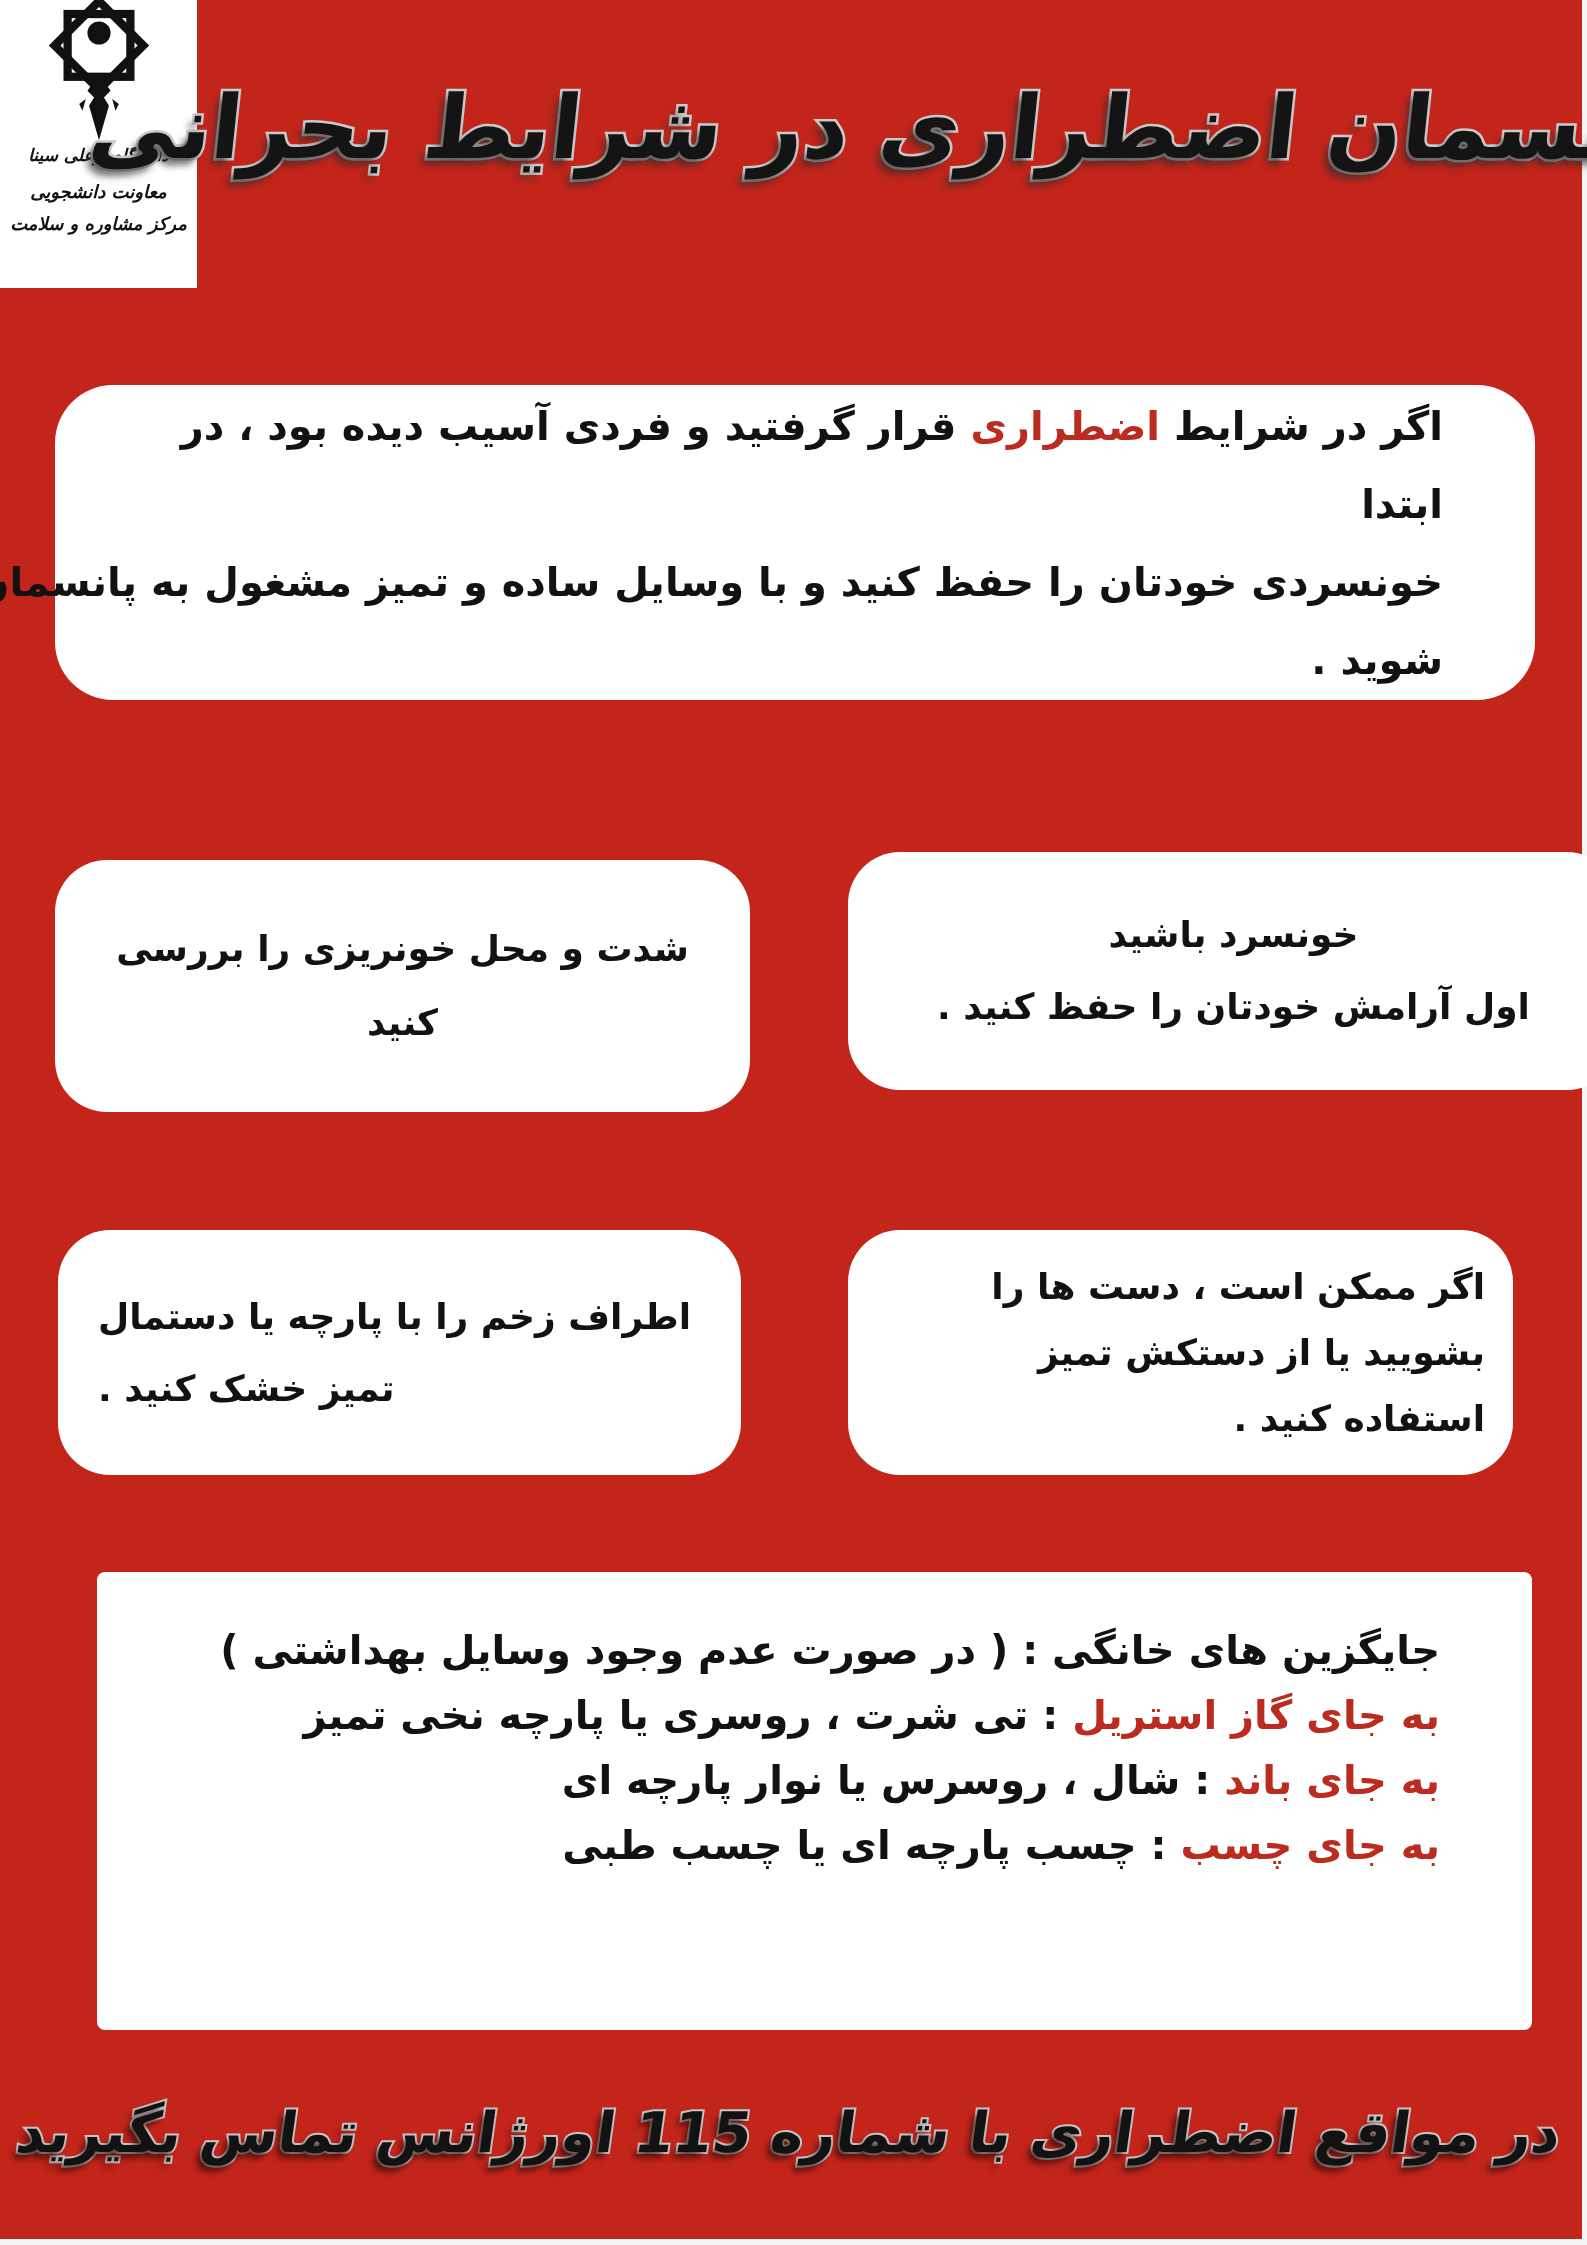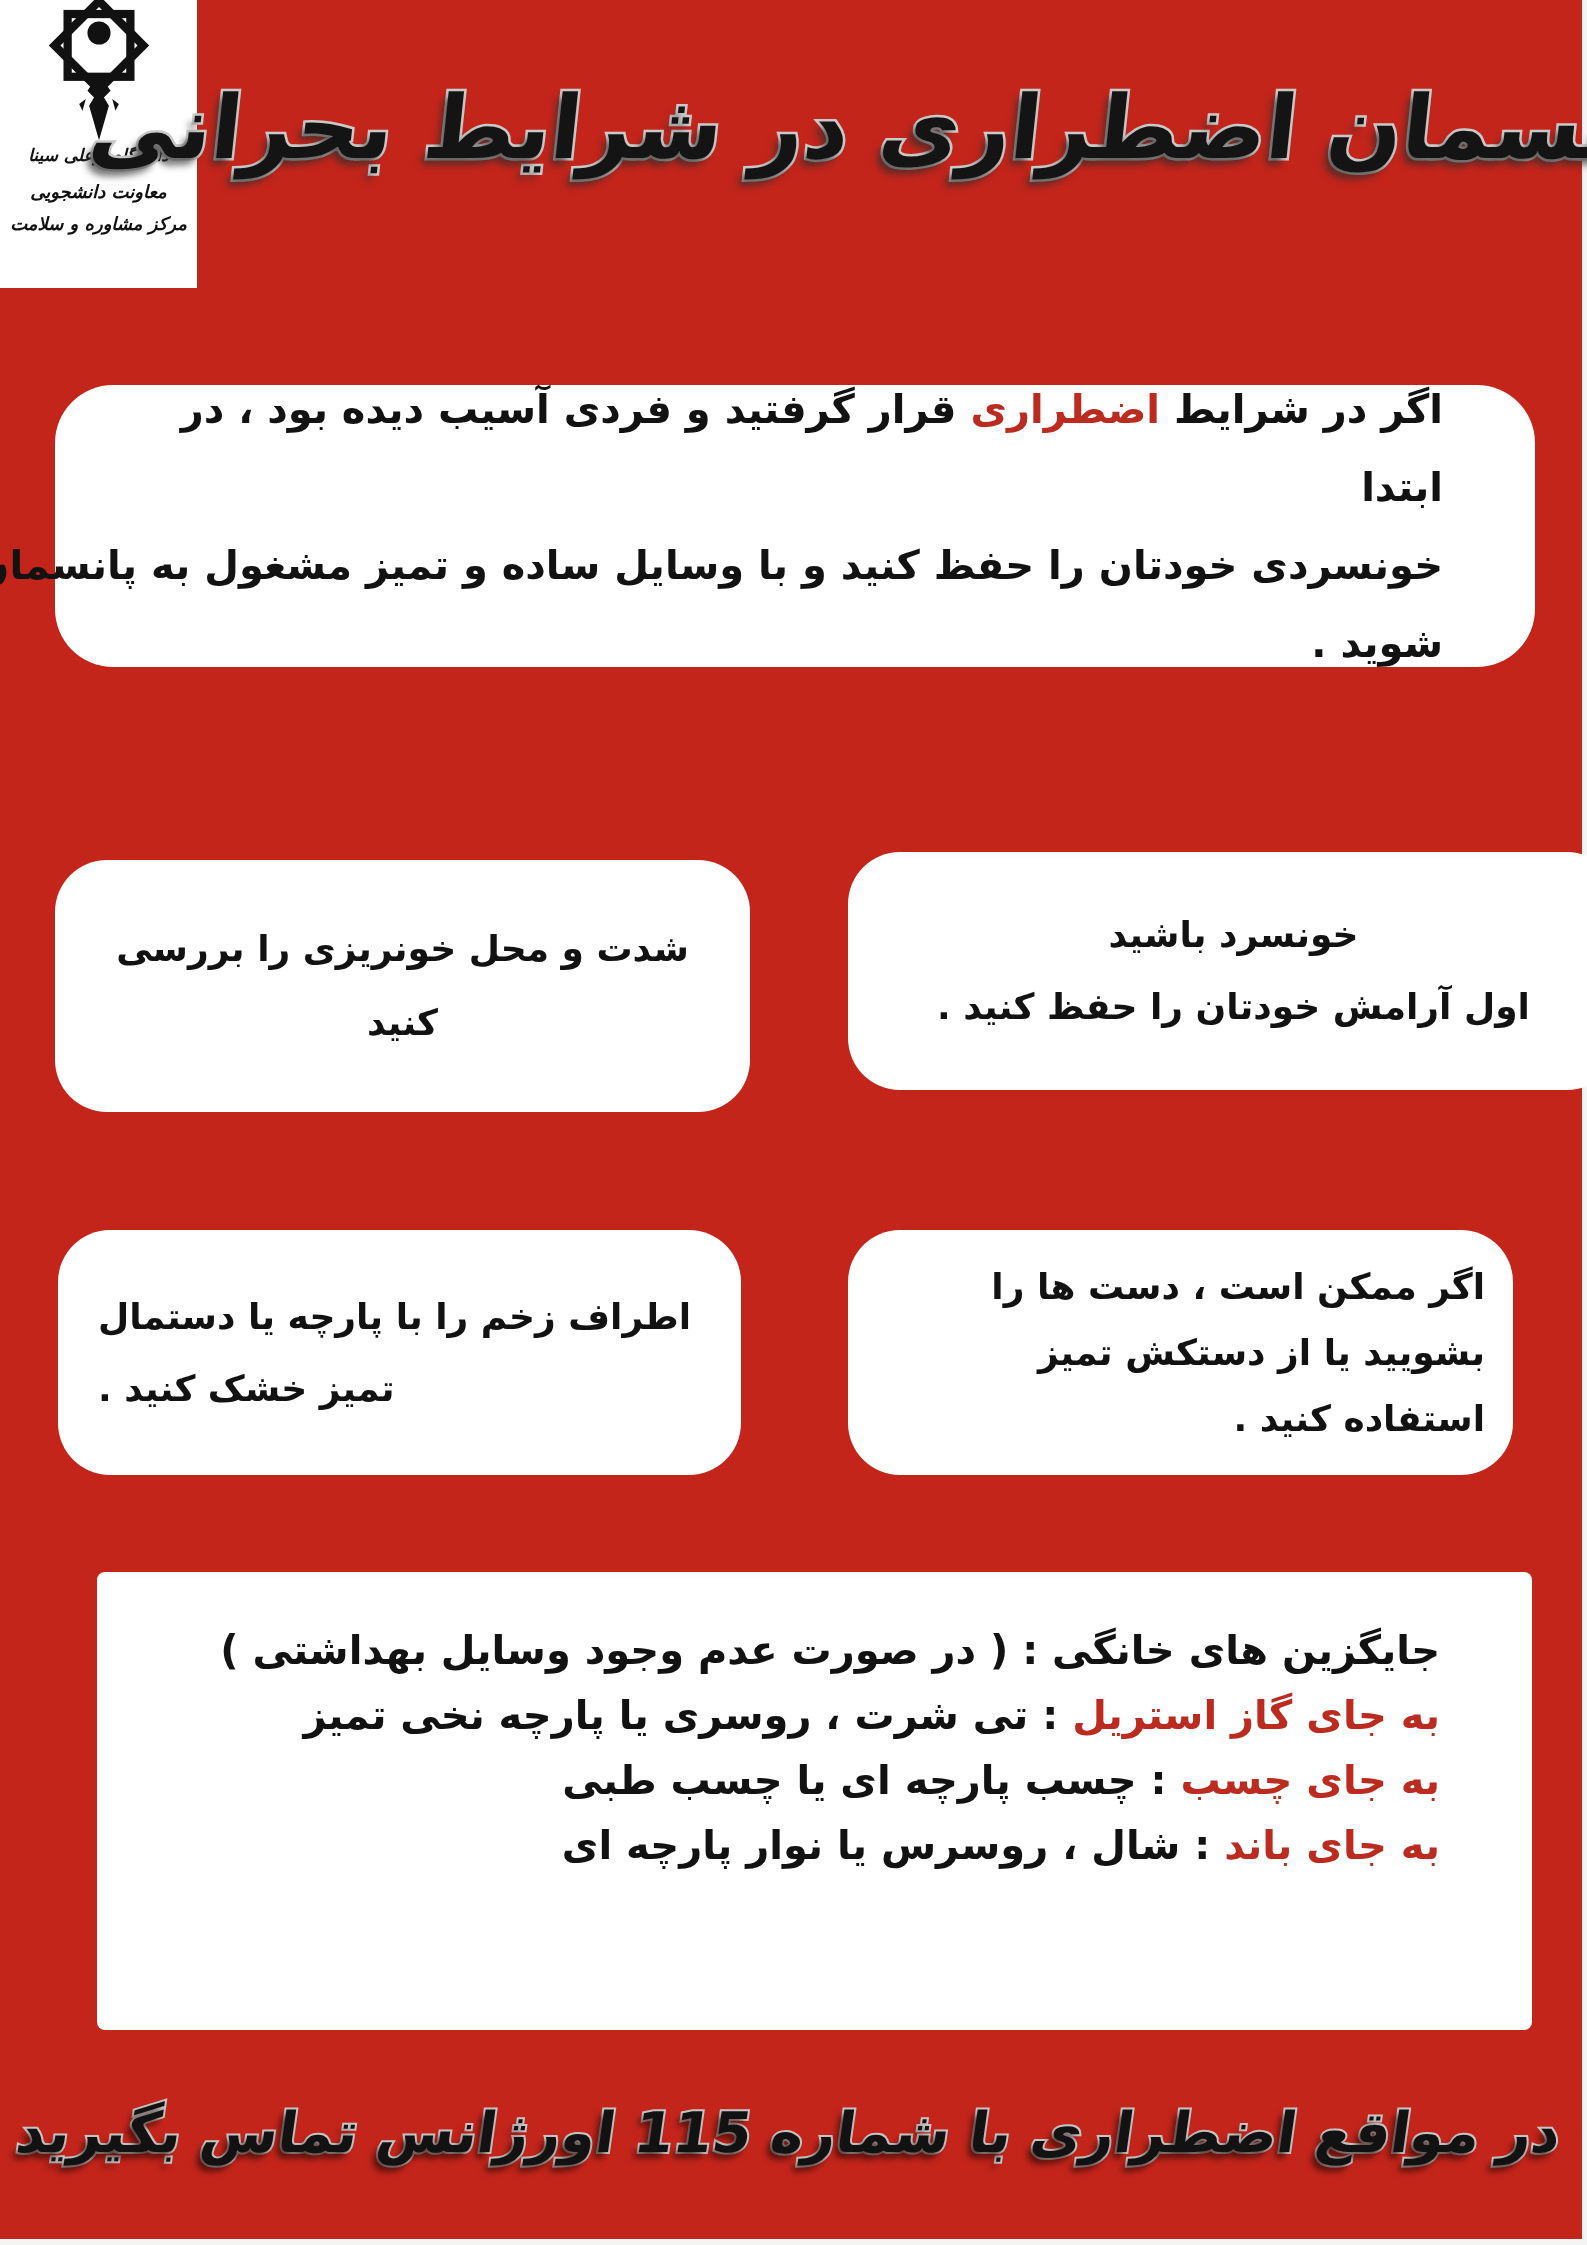--- a/index.html
+++ b/index.html
@@ -50,21 +50,21 @@
   
   .card{
     position:absolute;background:#ffffff;border-radius:52px;
     display:flex;flex-direction:column;justify-content:center;
     direction:rtl;font-weight:bold;color:#121212;
   }
   .card .line{white-space:nowrap;}
   .hl{color:var(--accent);}
 
   .intro-box{
-    left:55px;top:385px;width:1480px;height:282px;border-radius:58px;
+    left:55px;top:385px;width:1480px;height:315px;border-radius:58px;
     padding:6px 92px 6px 60px;font-size:40px;line-height:78px;text-align:right;
   }
   .card-stay-calm{
     left:848px;top:852px;width:771px;height:238px;
     padding:0 24px;font-size:36px;line-height:72px;text-align:center;
   }
   .card-check-bleeding{
     left:55px;top:860px;width:695px;height:252px;
     padding:14px 42px;font-size:36px;line-height:74px;text-align:center;
   }
@@ -144,22 +144,22 @@
     </div>
 
     <div class="card card-dry-wound">
       <div class="line">اطراف زخم را با پارچه یا دستمال</div>
       <div class="line">تمیز خشک کنید .</div>
     </div>
 
     <div class="card alt-box">
       <div class="line">جایگزین های خانگی : ( در صورت عدم وجود وسایل بهداشتی )</div>
       <div class="line"><span class="hl">به جای گاز استریل</span><span> : </span><span>تی شرت ، روسری یا پارچه نخی تمیز</span></div>
+      <div class="line"><span class="hl">به جای باند</span><span> : </span><span>شال ، روسرس یا نوار پارچه ای</span></div>
       <div class="line"><span class="hl">به جای چسب</span><span> : </span><span>چسب پارچه ای یا چسب طبی</span></div>
-      <div class="line"><span class="hl">به جای باند</span><span> : </span><span>شال ، روسرس یا نوار پارچه ای</span></div>
     </div>
 
     <div class="footer-banner">
       <div class="footer-text">در مواقع اضطراری با شماره 115 اورژانس تماس بگیرید</div>
     </div>
 
   </div>
 </div>
 
 </body></html>

